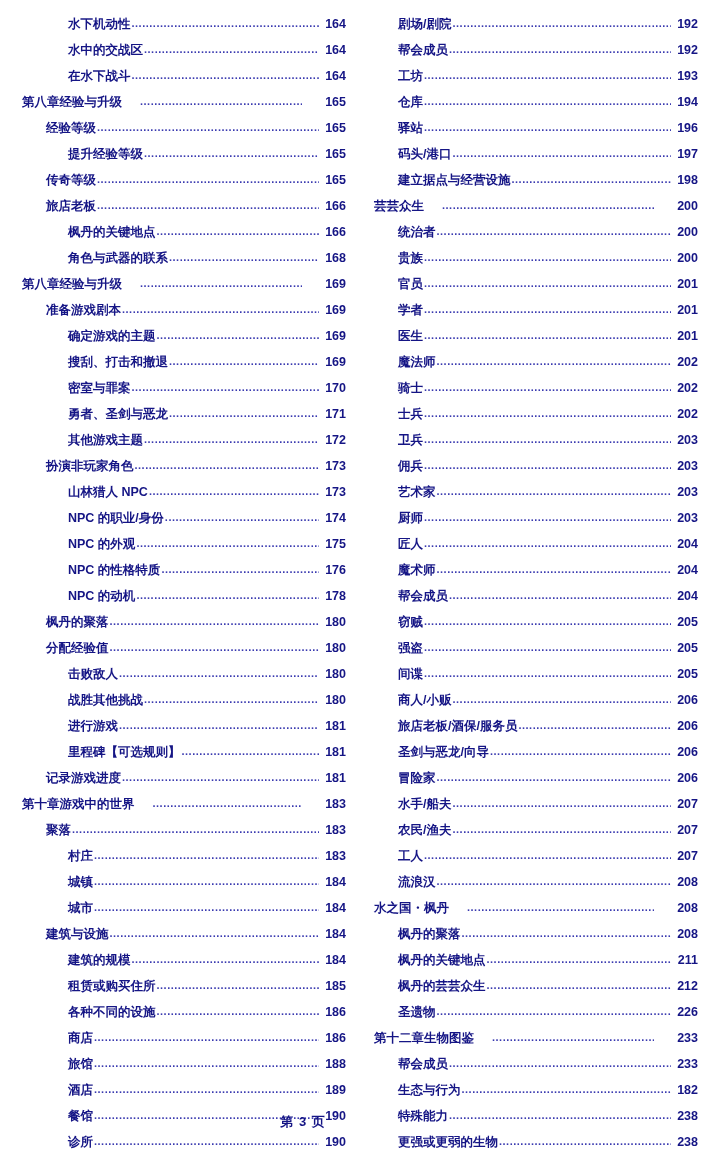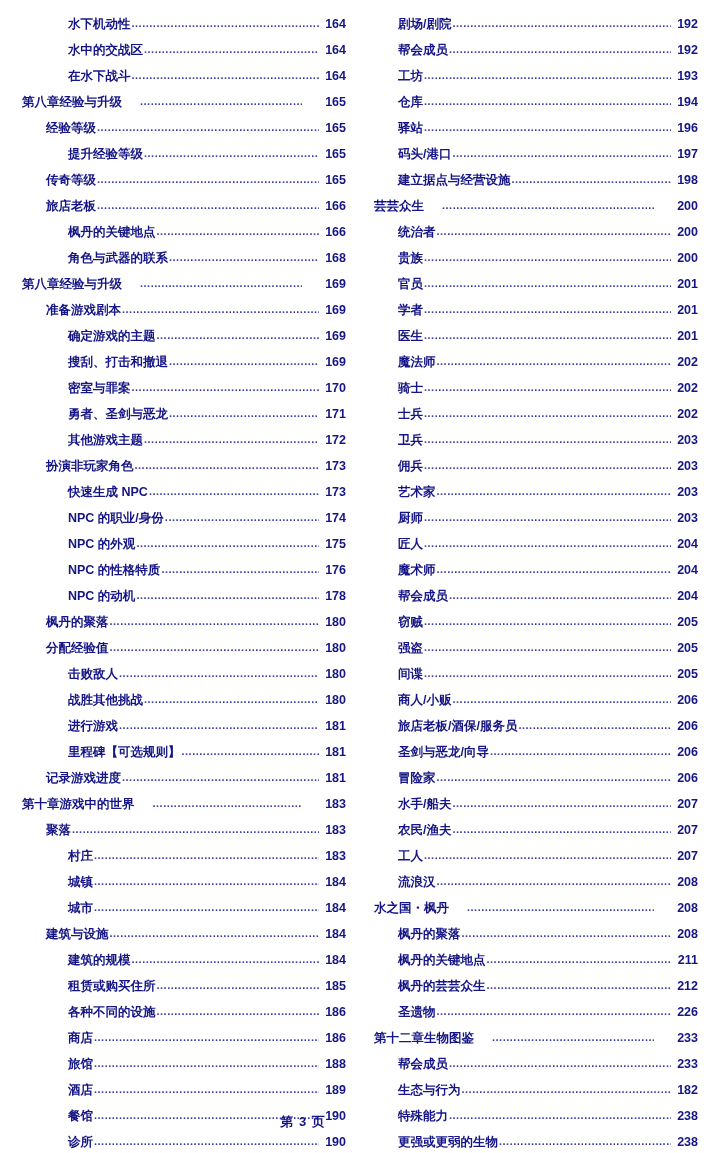--- a/index.html
+++ b/index.html
@@ -163,21 +163,21 @@
           <span class="label">其他游戏主题</span>
           <span class="dots">................................................................................</span>
           <span class="page-num">172</span>
         </div>
         <div class="toc-entry lvl1">
           <span class="label">扮演非玩家角色</span>
           <span class="dots">................................................................................</span>
           <span class="page-num">173</span>
         </div>
         <div class="toc-entry lvl2">
-          <span class="label">快速生成 NPC</span>
+          <span class="label">山林猎人 NPC</span>
           <span class="dots">................................................................................</span>
           <span class="page-num">173</span>
         </div>
         <div class="toc-entry lvl2">
           <span class="label">NPC 的职业/身份</span>
           <span class="dots">................................................................................</span>
           <span class="page-num">174</span>
         </div>
         <div class="toc-entry lvl2">
           <span class="label">NPC 的外观</span>

